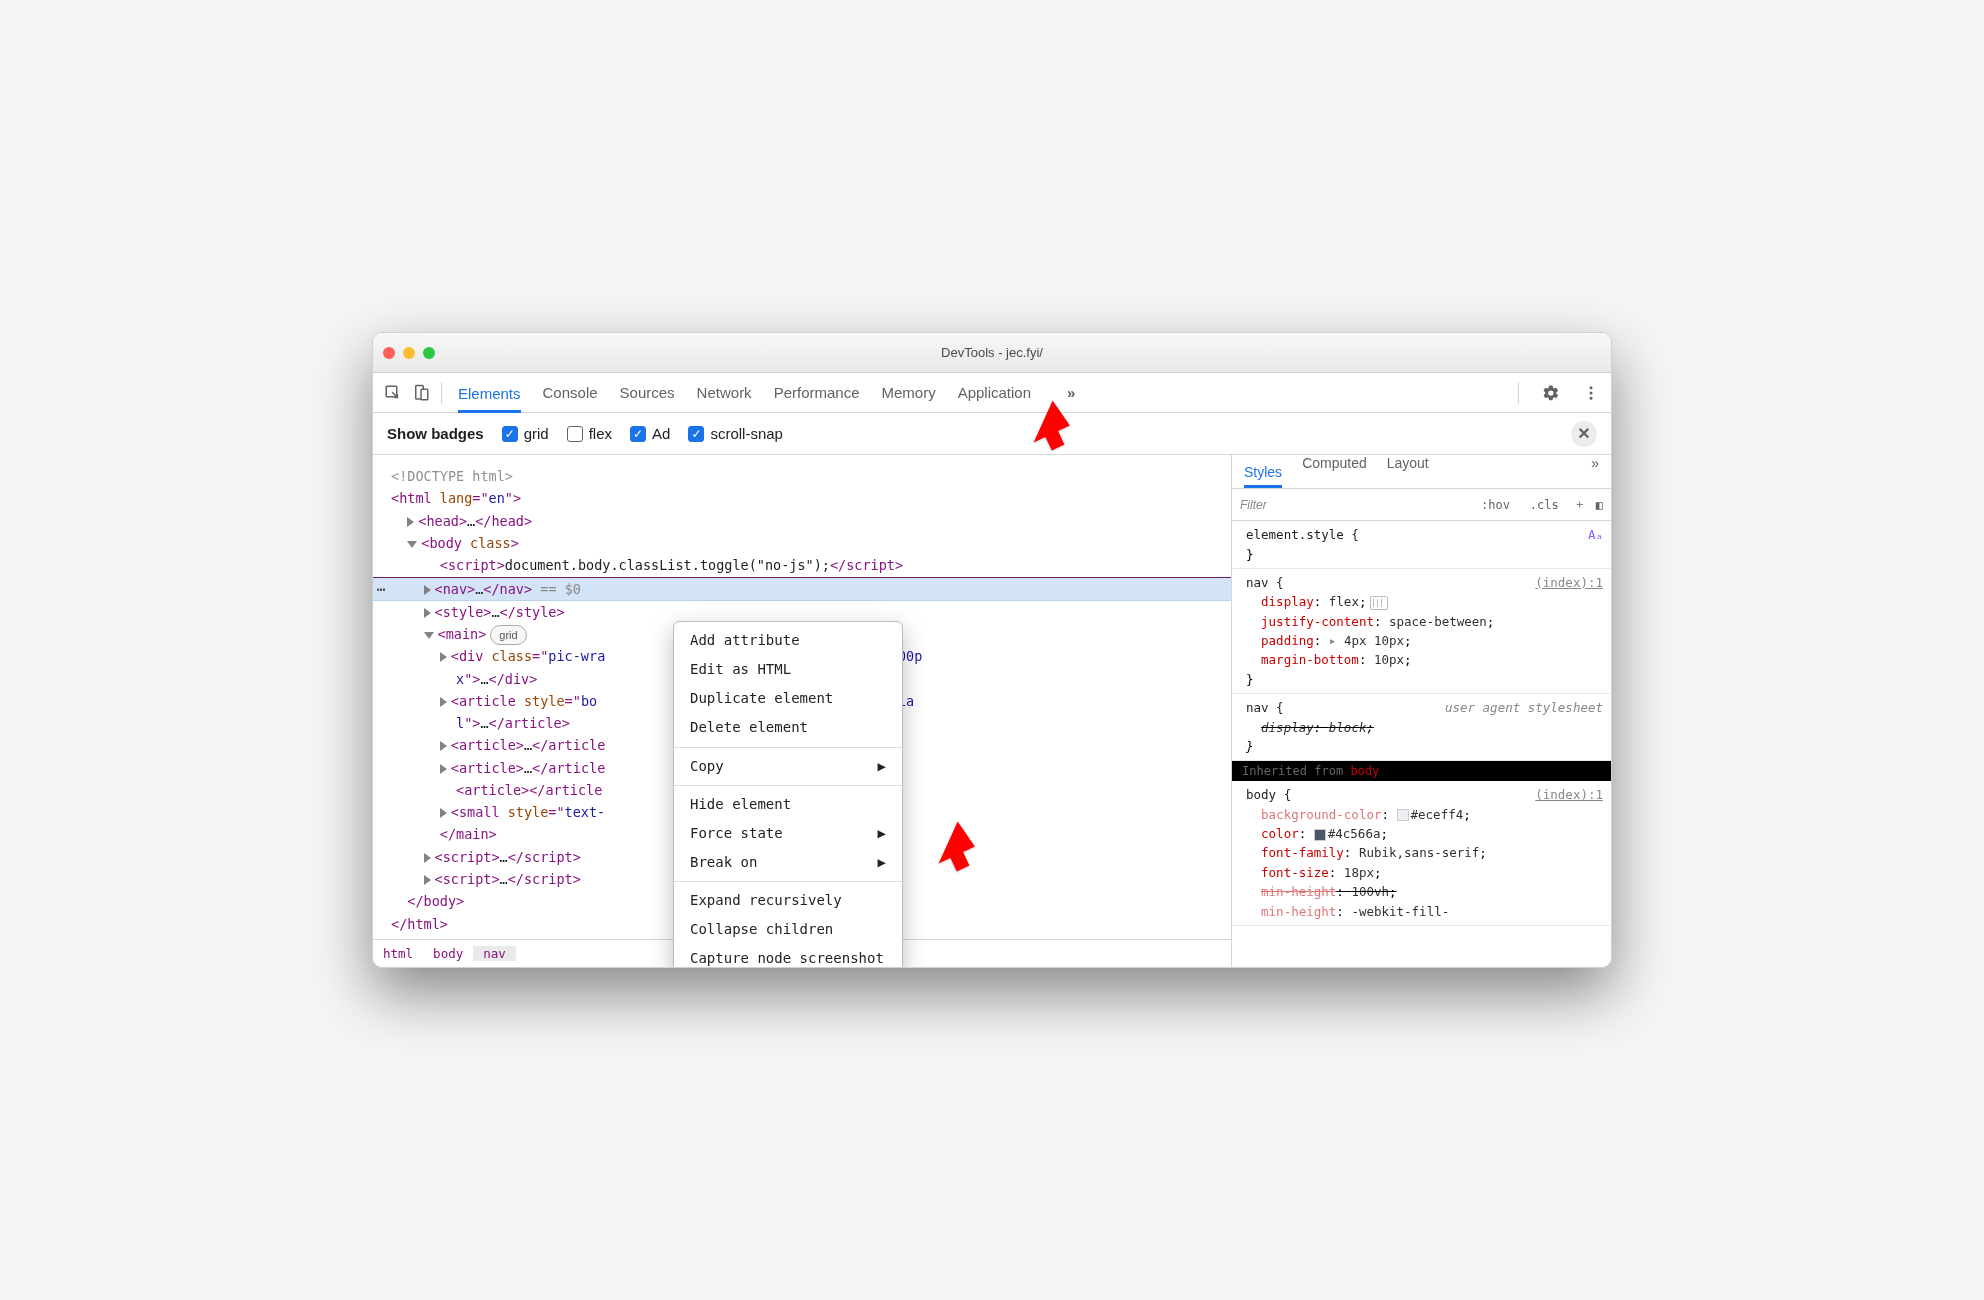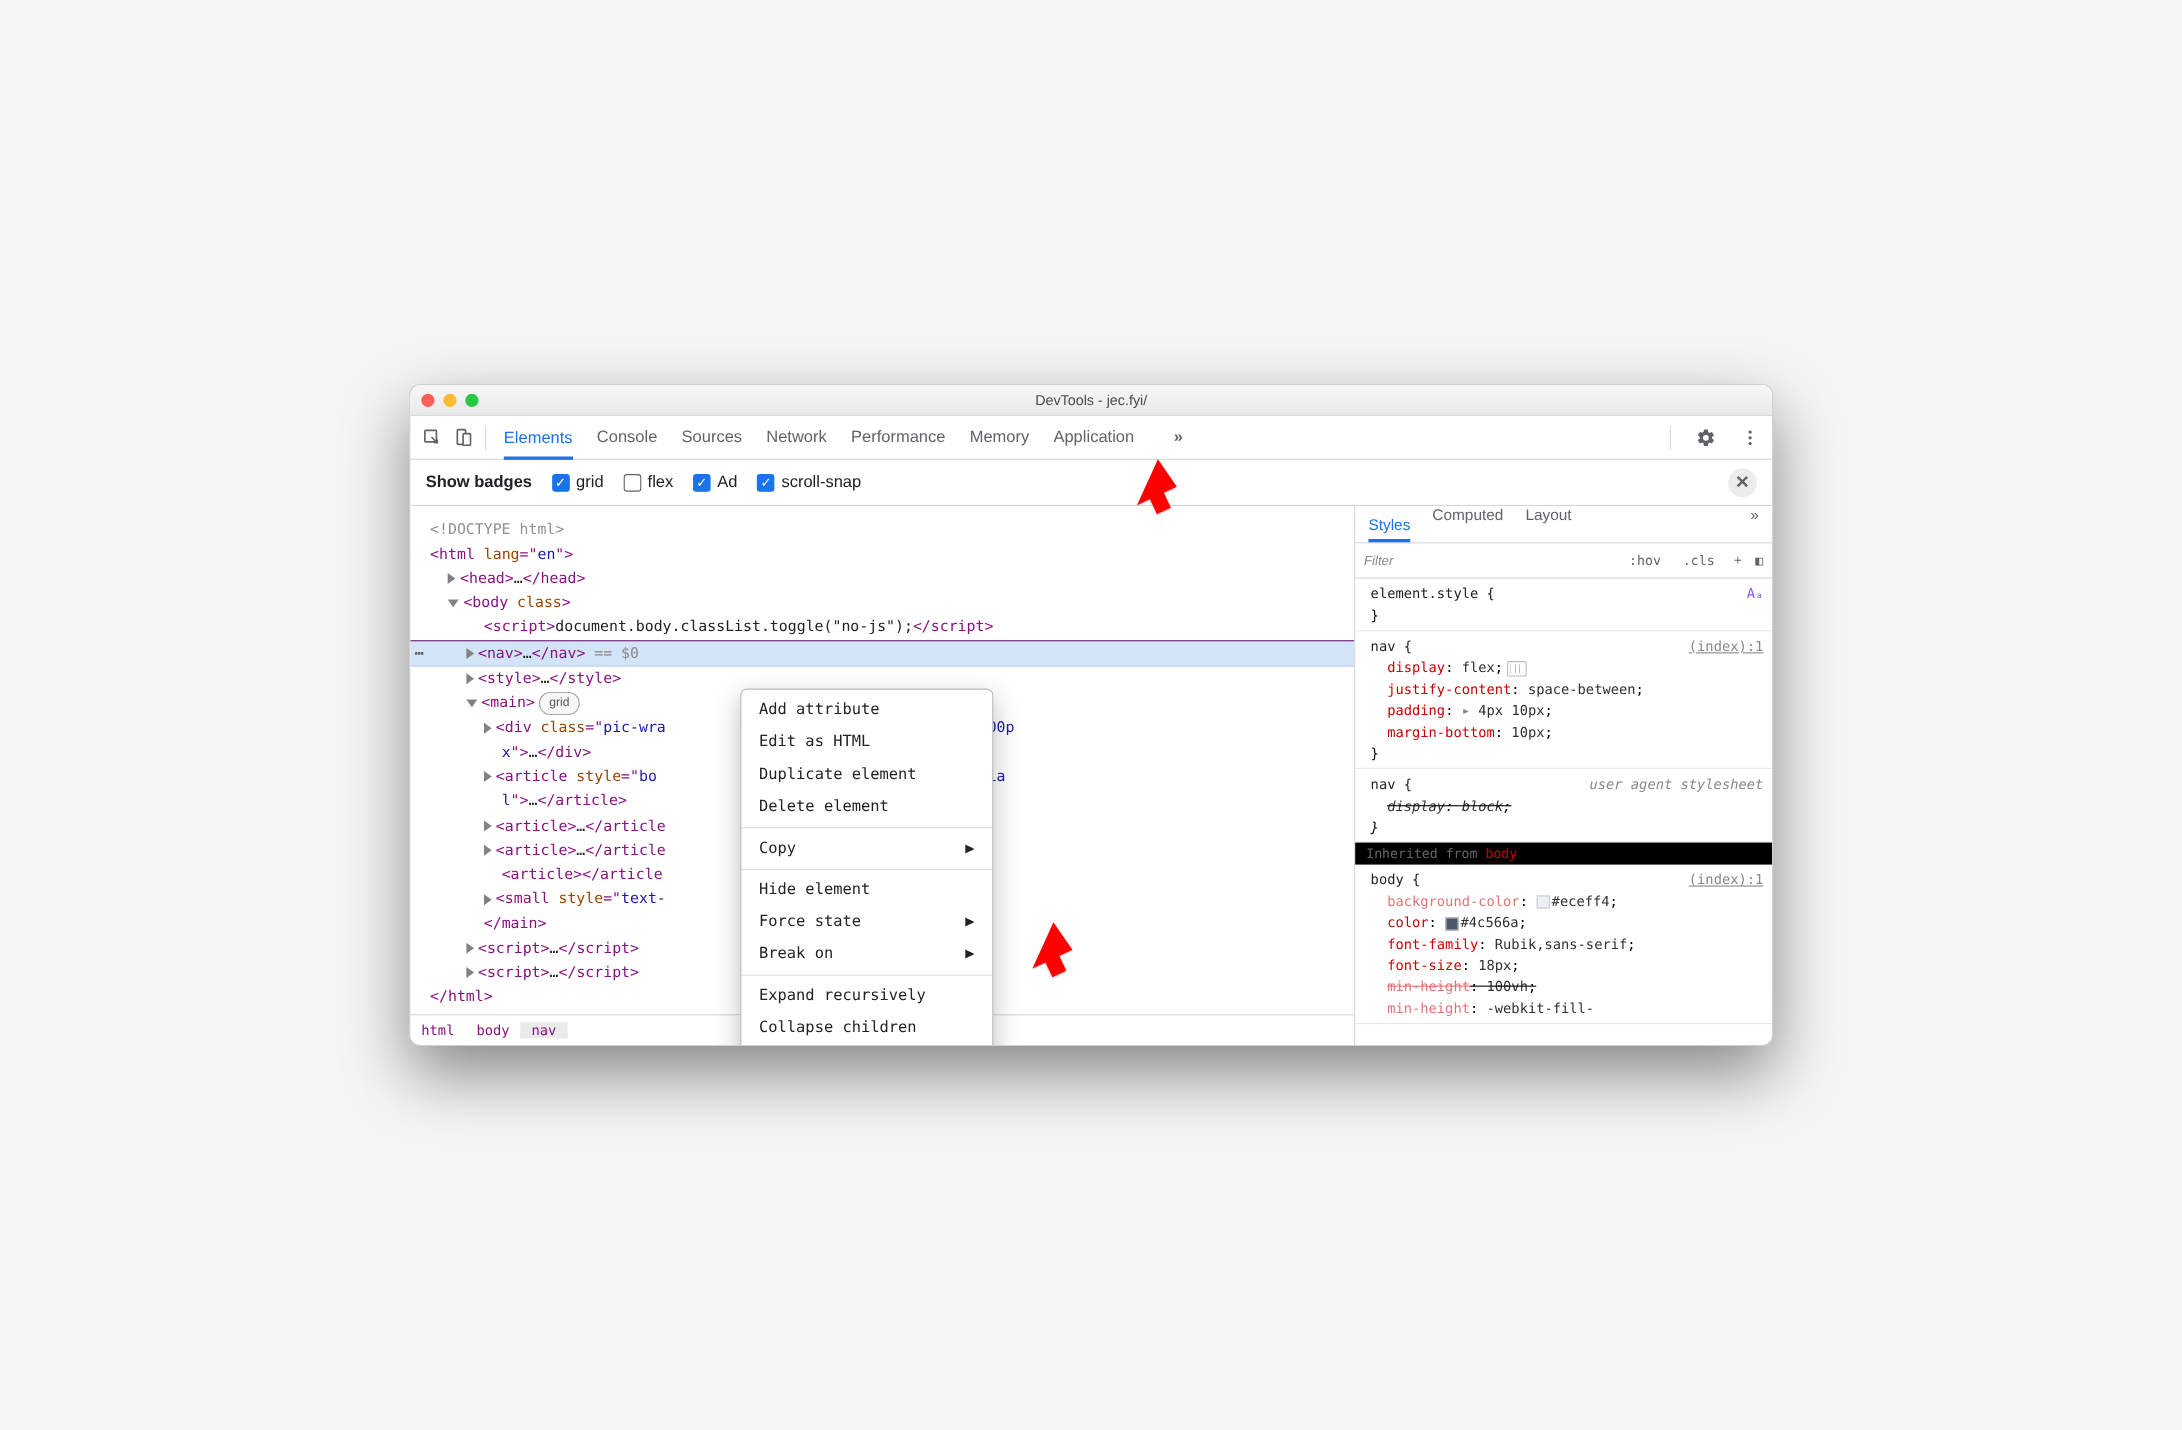--- a/index.html
+++ b/index.html
@@ -14,21 +14,21 @@
   .window {
     width: 1240px;
     background: #fff;
     border-radius: 10px;
     box-shadow: 0 25px 60px rgba(0,0,0,0.45);
     overflow: hidden;
     border: 1px solid #d0d0d0;
     position: relative;
   }
   .titlebar {
-    height: 28px;
+    height: 40px;
     background: linear-gradient(#f7f7f7,#e9e9e9);
     border-bottom: 1px solid #d0d0d0;
     display: flex;
     align-items: center;
     padding: 0 10px;
     position: relative;
   }
   .traffic { display:flex; gap:8px; position:absolute; left:10px; }
   .dot { width:12px; height:12px; border-radius:50%; }
   .dot.red{background:#ff5f57;} .dot.yellow{background:#febc2e;} .dot.green{background:#28c840;}
@@ -221,20 +221,21 @@
 <div class="ln">        <span class="t-val">x</span><span class="t-purple">"&gt;</span><span class="t-black">…</span><span class="t-purple">&lt;/div&gt;</span></div>
 <div class="ln">      <span class="tri right"></span><span class="t-purple">&lt;<span>article</span></span> <span class="t-attr">style</span><span class="t-purple">="</span><span class="t-val">bo</span><span style="visibility:hidden">xxxxxxxxxxxxxxxxxxx</span><span class="t-val">nitial;margin:initia</span></div>
 <div class="ln">        <span class="t-val">l</span><span class="t-purple">"&gt;</span><span class="t-black">…</span><span class="t-purple">&lt;/article&gt;</span></div>
 <div class="ln">      <span class="tri right"></span><span class="t-purple">&lt;<span>article</span>&gt;</span><span class="t-black">…</span><span class="t-purple">&lt;/article</span></div>
 <div class="ln">      <span class="tri right"></span><span class="t-purple">&lt;<span>article</span>&gt;</span><span class="t-black">…</span><span class="t-purple">&lt;/article</span></div>
 <div class="ln">        <span class="t-purple">&lt;<span>article</span>&gt;&lt;/article</span></div>
 <div class="ln">      <span class="tri right"></span><span class="t-purple">&lt;<span>small</span></span> <span class="t-attr">style</span><span class="t-purple">="</span><span class="t-val">text-</span><span style="visibility:hidden">xxxxxxxxxxxxxxxxxxx</span><span class="t-val">l</span><span class="t-purple">"&gt;</span></div>
 <div class="ln">      <span class="t-purple">&lt;/main&gt;</span></div>
 <div class="ln">    <span class="tri right"></span><span class="t-purple">&lt;<span>script</span>&gt;</span><span class="t-black">…</span><span class="t-purple">&lt;/<span>script</span>&gt;</span></div>
 <div class="ln">    <span class="tri right"></span><span class="t-purple">&lt;<span>script</span>&gt;</span><span class="t-black">…</span><span class="t-purple">&lt;/<span>script</span>&gt;</span></div>
+<div class="ln">  <span class="t-purple">&lt;/body&gt;</span></div>
 <div class="ln"><span class="t-purple">&lt;/html&gt;</span></div>
 
         <div class="ctx-menu">
           <div class="mi">Add attribute</div>
           <div class="mi">Edit as HTML</div>
           <div class="mi">Duplicate element</div>
           <div class="mi">Delete element</div>
           <hr>
           <div class="mi">
               <span>Copy</span>

